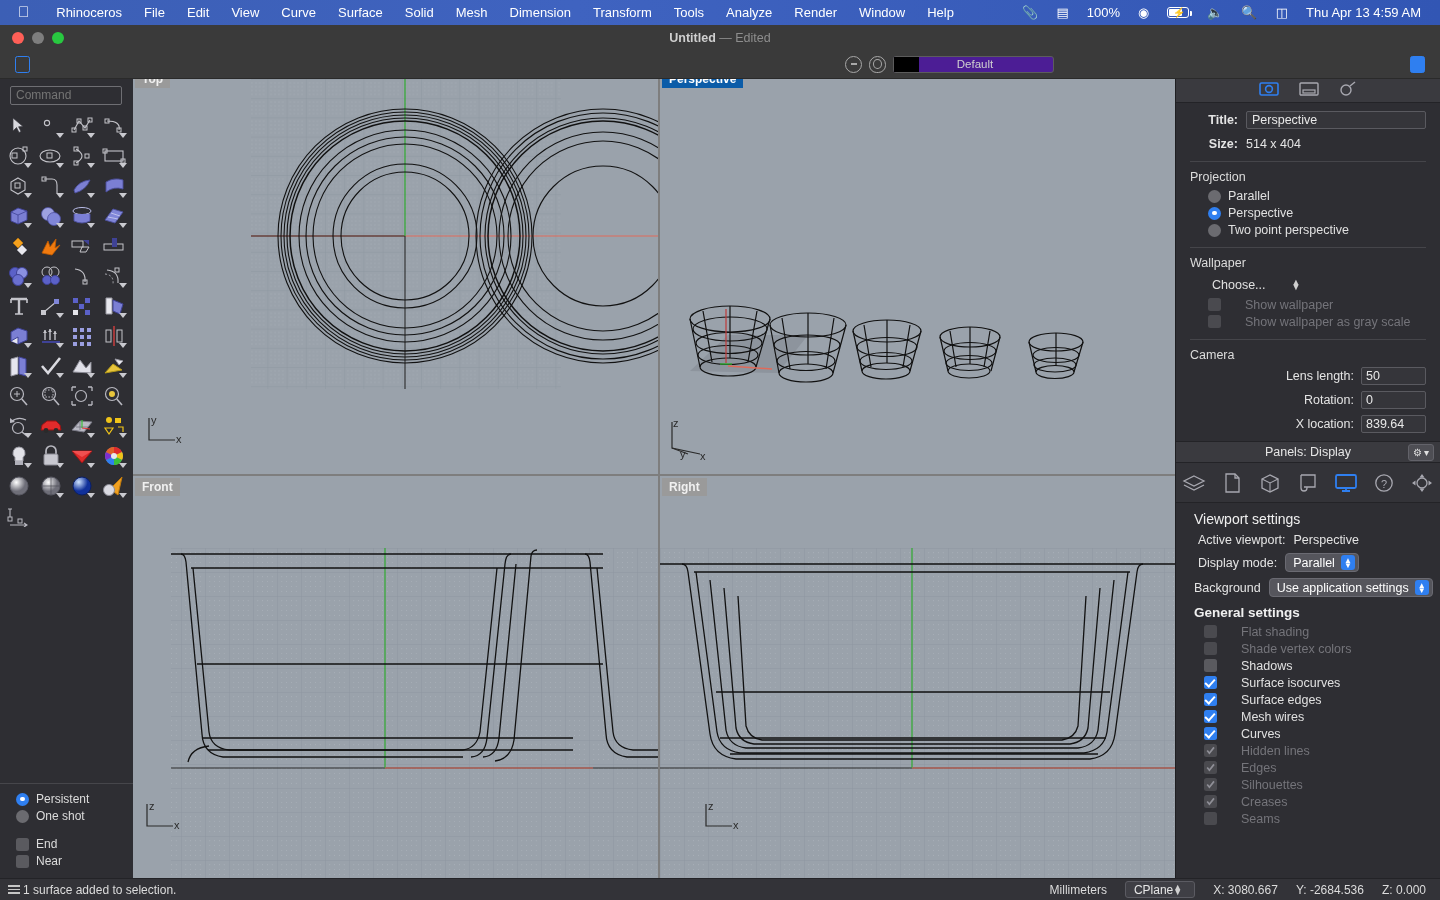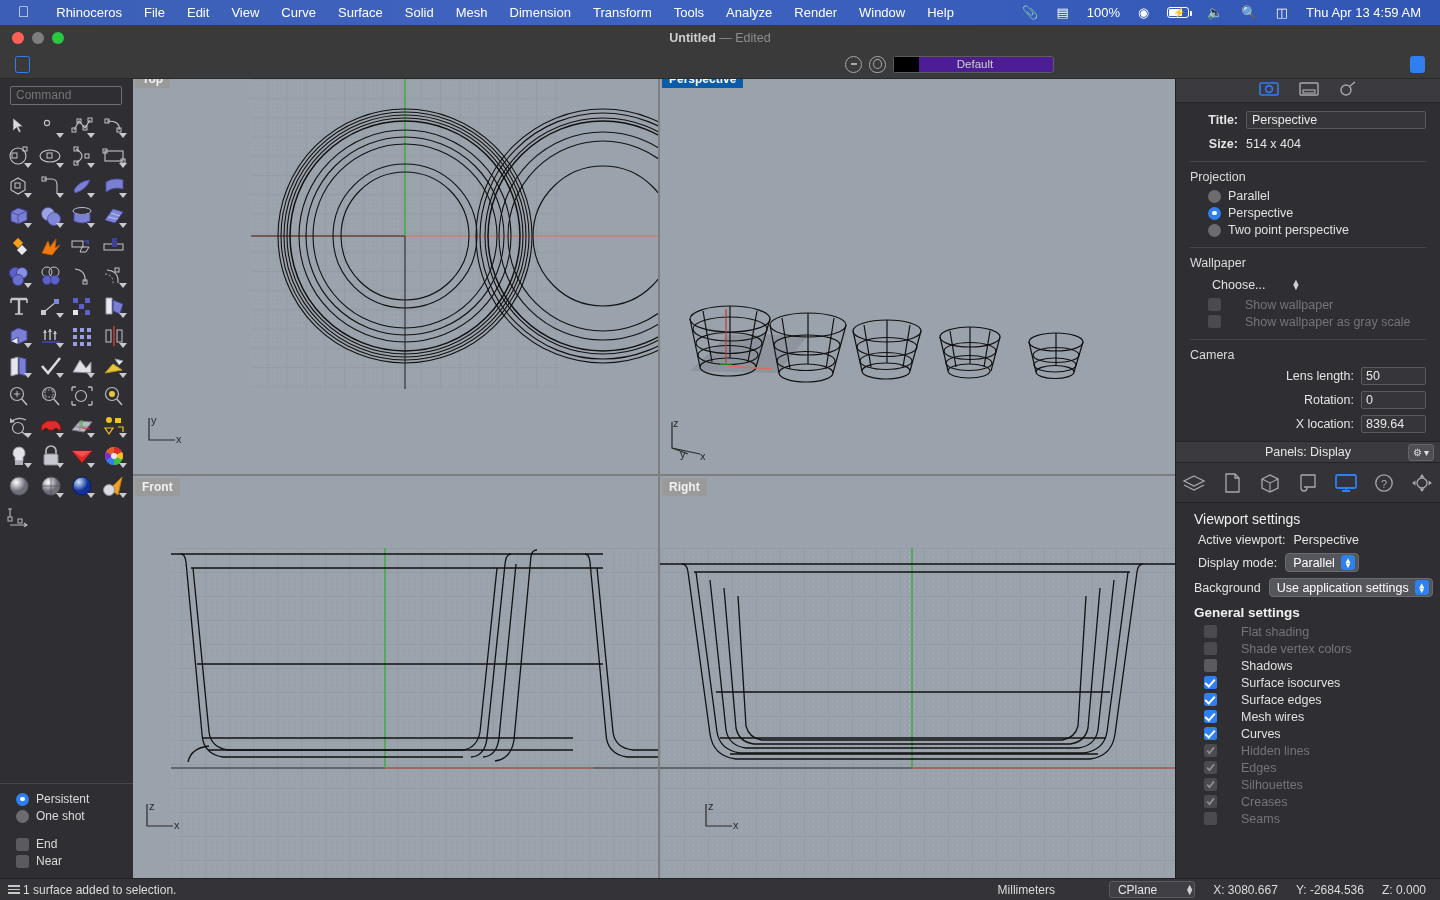--- a/index.html
+++ b/index.html
@@ -187,21 +187,21 @@
   
   .statusbar{
     position:absolute;bottom:0;left:0;width:1440px;height:22px;background:#333338;
     display:flex;align-items:center;font-size:12px;color:#dcdcdc;border-top:1px solid #232327;
   }
   .hamb{margin:0 3px 0 8px;display:flex;flex-direction:column;gap:2px;}
   .hamb i{display:block;width:12px;height:1.4px;background:#c6c6c6;}
   .sb-right{margin-left:auto;display:flex;align-items:center;gap:18px;padding-right:14px;}
   .cplane{
     background:#3f3f45;border:1px solid #5b5b62;border-radius:3px;height:17px;
-    display:inline-flex;align-items:center;gap:28px;padding:0 0 0 8px;font-size:12px;color:#e6e6e6;margin-left:36px;
+    display:inline-flex;align-items:center;gap:0;padding:0 12px 0 8px;font-size:12px;color:#e6e6e6;
   }
 </style>
 </head>
 <body>
 
 <div id="app">
 
   <div class="macbar">
     <span class="apple"></span>
     <span class="mi bold">Rhinoceros</span>

